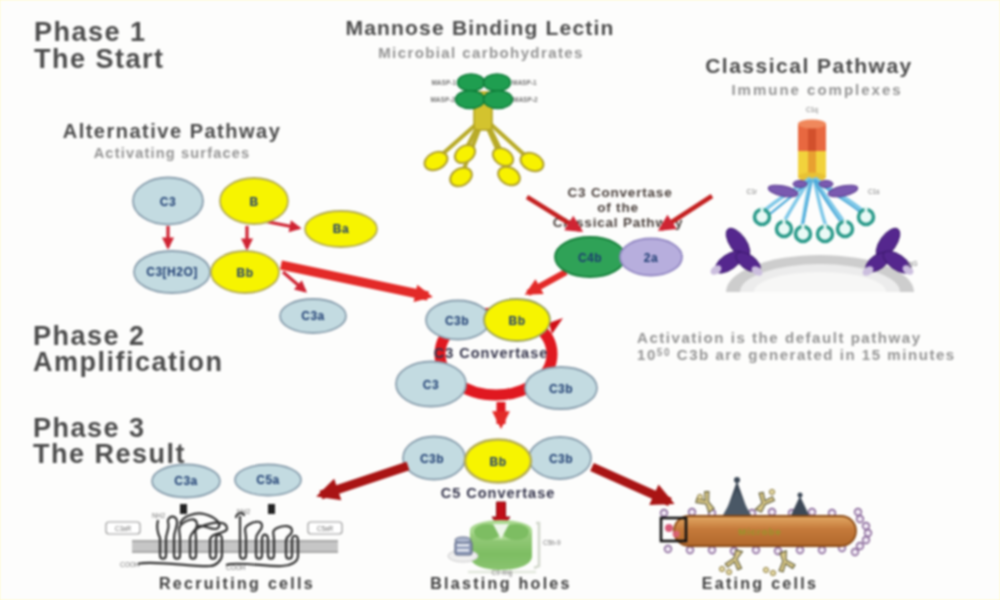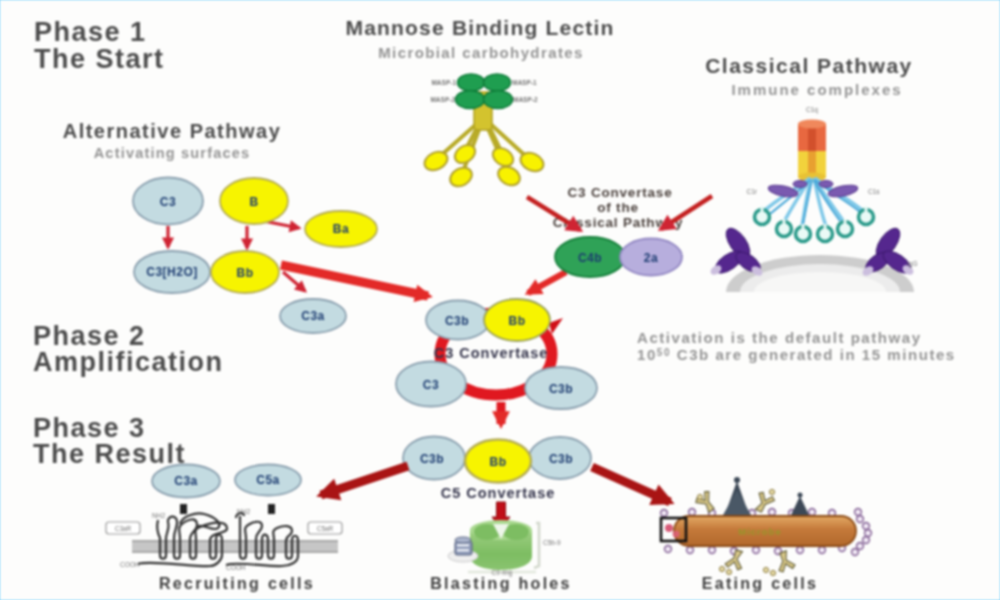--- a/index.html
+++ b/index.html
@@ -1,16 +1,16 @@
 <!DOCTYPE html>
 <html><head>
 <meta charset="utf-8">
 <style>
 html,body{margin:0;padding:0;background:#fff;}
-#wrap{width:1000px;height:600px;overflow:hidden;background:#7dd3fc;}
+#wrap{width:1000px;height:600px;overflow:hidden;background:#fef9c3;}
 svg{display:block}
 text{font-family:"Liberation Sans",sans-serif;}
 .h1{font-weight:bold;fill:#4c4c4c;font-size:27px;letter-spacing:1.5px;}
 .h2{font-weight:bold;fill:#4c4c4c;font-size:21px;letter-spacing:1.5px;}
 .sub{fill:#949494;font-size:15px;letter-spacing:1.55px;font-weight:bold;}
 .el{font-weight:bold;fill:#1c3b70;font-size:12px;letter-spacing:0.5px;}
 .conv{font-weight:bold;fill:#33334a;font-size:14.5px;letter-spacing:1px;}
 .tiny{fill:#757575;font-size:6.5px;}
 .blab{font-weight:bold;fill:#3c3c3c;font-size:16px;letter-spacing:2.3px;}
 </style>

